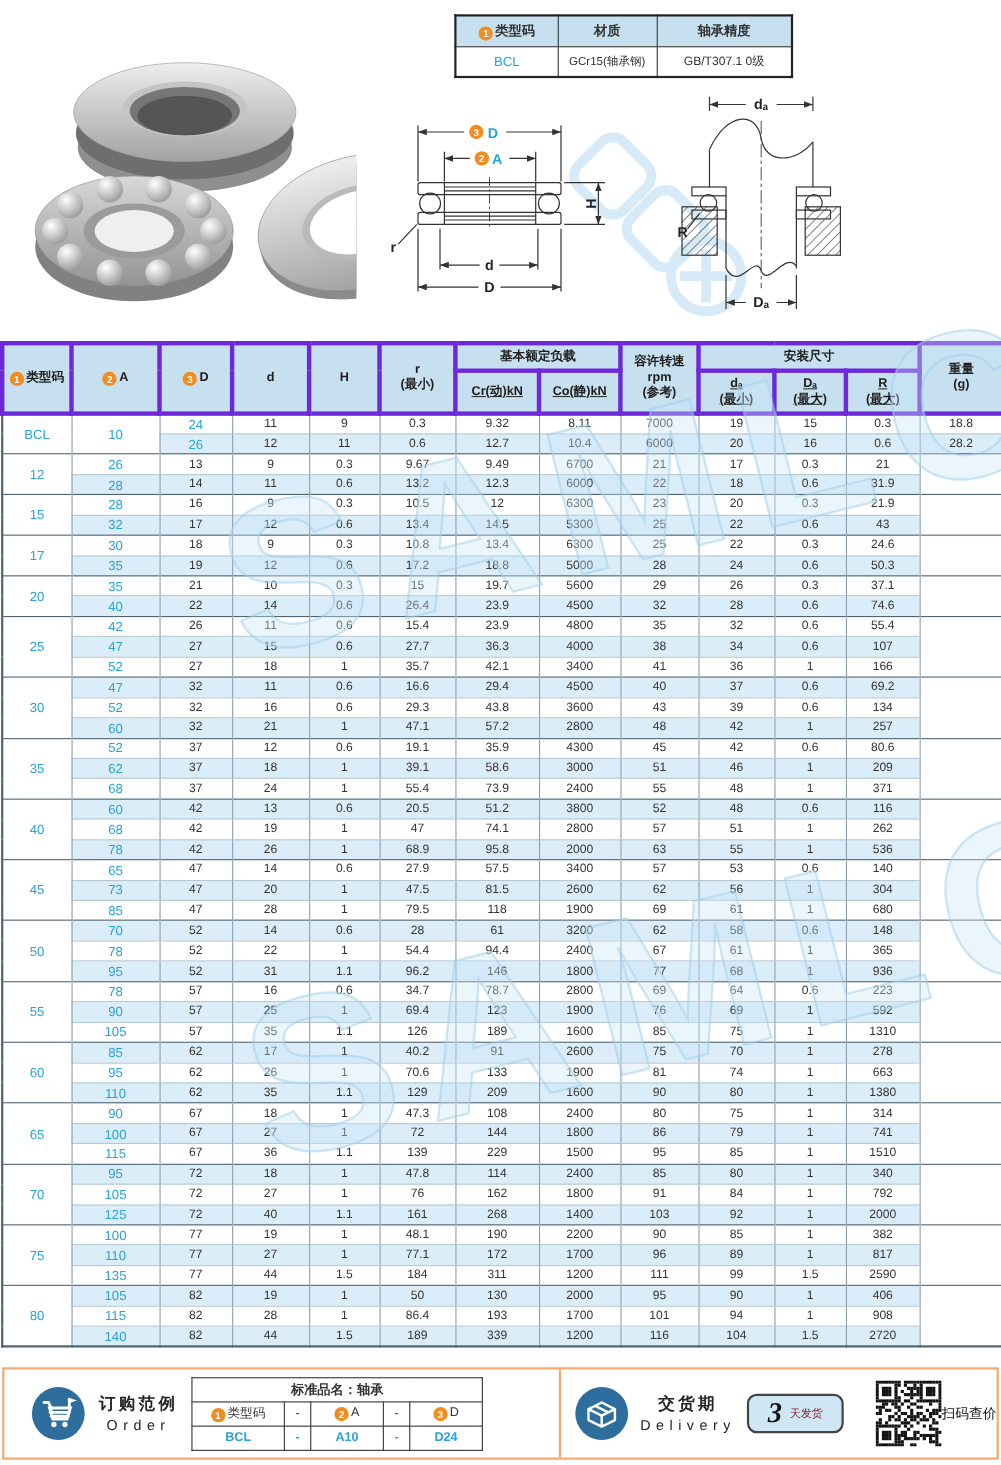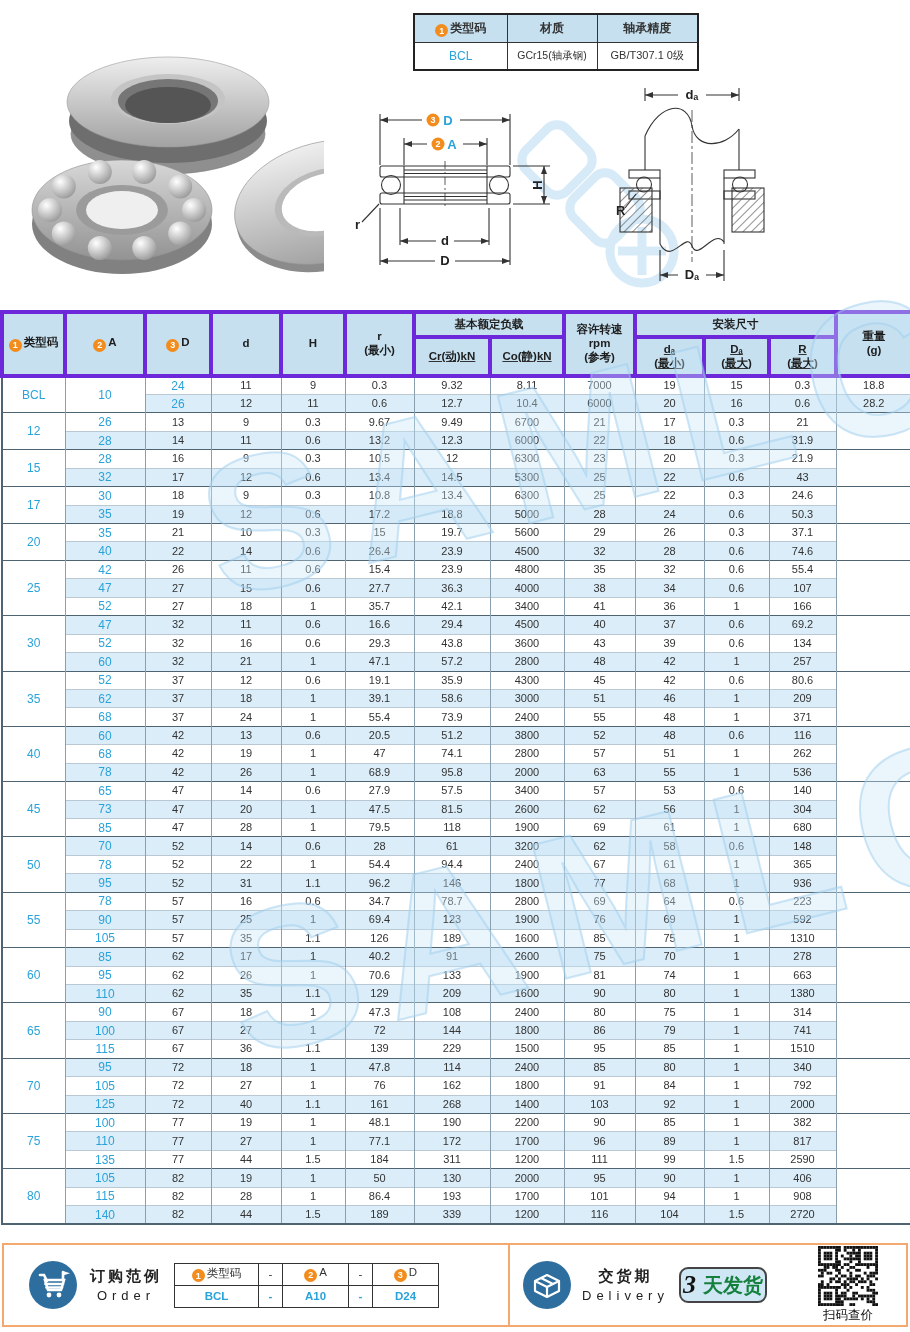--- a/index.html
+++ b/index.html
@@ -7,21 +7,21 @@
   body {
     width:910px; height:1332px; position:relative; overflow:hidden;
     font-family:"Liberation Sans","DejaVu Sans",sans-serif; color:#333;
   }
   
   .photo-svg { position:absolute; left:6px; top:6px; }
   
   .info-table { position:absolute; left:413px; top:13px; border-collapse:collapse; text-align:center; border:2px solid #222; z-index:2;}
   .info-table th { background:#c6e0f0; border:1px solid #333; height:28px; font-size:12px; font-weight:600; }
   .info-table td { border:1px solid #333; height:28px; font-size:11px; }
-  .info-table .c1{width:93px}.info-table .c2{width:90px}.info-table .c3{width:101px}
+  .info-table .c1{width:93px}.info-table .c2{width:90px}.info-table .c3{width:123px}
   .blue { color:#2aa2da; }
   .info-table td.blue{ font-size:12px; }
   
   .badge{display:inline-flex;align-items:center;justify-content:center;width:13px;height:13px;border-radius:50%;
     background:#f28c1c;color:#fff;font-size:9px;font-weight:bold;margin-right:2px;vertical-align:-2px;}
   
   .diag-left { position:absolute; left:332px; top:88px; z-index:1;}
   .diag-right{ position:absolute; left:612px; top:82px; z-index:1;}
   .dimtxt{ font-size:13px; font-weight:bold; fill:#222;}
   .dimblue{ font-size:13px; font-weight:bold; fill:#2aa2da;}
@@ -47,22 +47,22 @@
   .sec-title .cn{ font-size:15px; letter-spacing:3px; font-weight:600; color:#222; }
   .sec-title .en{ font-size:13px; letter-spacing:5px; color:#222; margin-top:2px;}
   .order-table{ border-collapse:collapse; font-size:11.5px; text-align:center; }
   .order-table th,.order-table td{ border:1px solid #333; height:22px; padding:0 2px;}
   .order-table th{ font-size:12px; font-weight:600; }
   .ot-c1{width:84px}.ot-dash{width:24px}.ot-c2{width:66px}.ot-c3{width:66px}
   .order-table td.blue{ font-weight:600; }
   .ship-box{ width:88px; height:36px; border:2px solid #444; border-radius:9px; background:#cfe7f5;
     display:flex; align-items:center; justify-content:center; gap:7px; }
   .days{ font-family:"Liberation Serif","DejaVu Serif",serif; font-style:italic; font-weight:bold; font-size:26px; color:#111;}
-  .ship-label{ font-weight:700; font-size:20px; color:#15803d;}
-  .qr-wrap{ margin-left:auto; margin-right:28px; display:flex; flex-direction:column; align-items:center; }
+  .ship-label{ font-weight:400; font-size:10px; color:#7f1d1d;}
+  .qr-wrap{ margin-left:auto; margin-right:0; display:flex; flex-direction:row; align-items:center; }
   .qr-label{ font-size:12.5px; margin-top:1px; color:#111; }
   
   .wm{ position:absolute; z-index:30; pointer-events:none; font-weight:bold;
     color:rgba(199,228,246,0.38); -webkit-text-stroke:2px rgba(158,206,238,0.5);
     letter-spacing:20px; white-space:nowrap; }
   #wm1{ left:180px; top:430px; font-size:190px; transform:rotate(-14deg); transform-origin:left top;}
   #wm2{ left:200px; top:880px; font-size:200px; transform:rotate(-14deg); transform-origin:left top;}
   .wm-logo{ position:absolute; left:500px; top:103px; z-index:0; pointer-events:none;}
 </style>
 </head>
@@ -956,20 +956,23 @@
       <path d="M35,11 l7,2.2 -7,2.2 z" fill="#fff"></path>
       <circle cx="21" cy="35" r="2.4" fill="#fff"></circle>
       <circle cx="31" cy="35" r="2.4" fill="#fff"></circle>
     </svg>
     <div class="sec-title">
       <div class="cn">订购范例</div>
       <div class="en">Order</div>
     </div>
     <table class="order-table">
       <tbody>
+          <tr>
+        <th colspan="5">标准品名：轴承</th>
+      </tr>
       <tr>
         <td class="ot-c1"><span class="badge">1</span><span>类型码</span></td>
         <td class="ot-dash">-</td>
         <td class="ot-c2"><span class="badge">2</span><span>A</span></td>
         <td class="ot-dash">-</td>
         <td class="ot-c3"><span class="badge">3</span><span>D</span></td>
       </tr>
       <tr>
         <td class="blue">BCL</td>
         <td class="blue">-</td>

